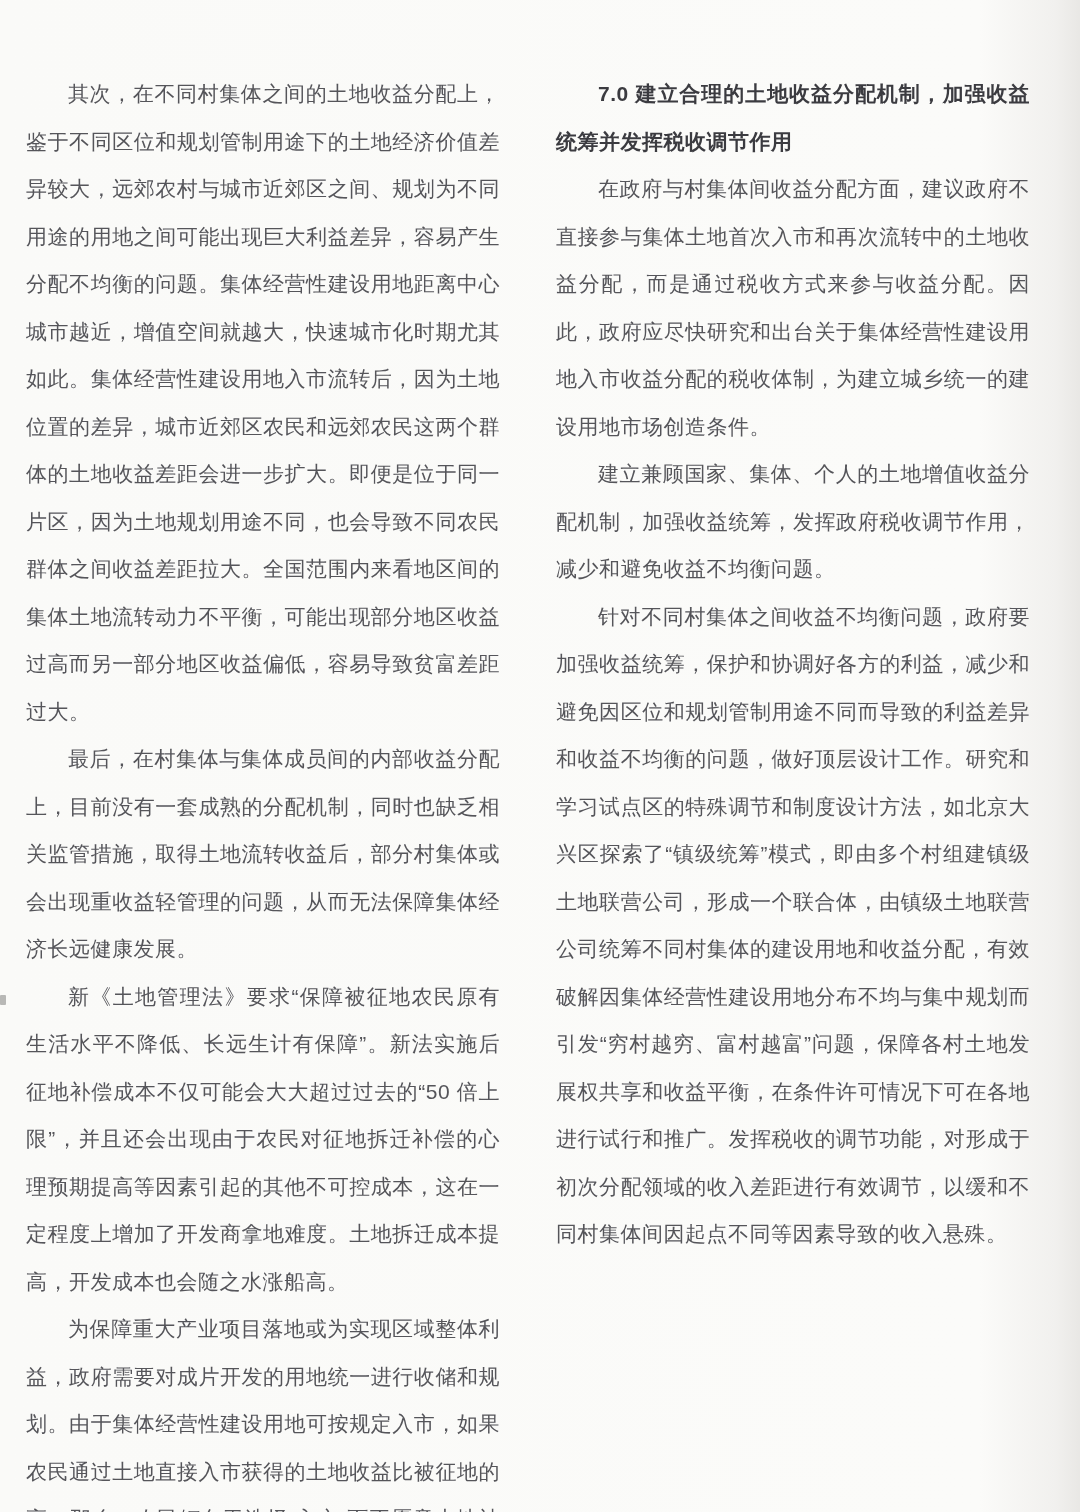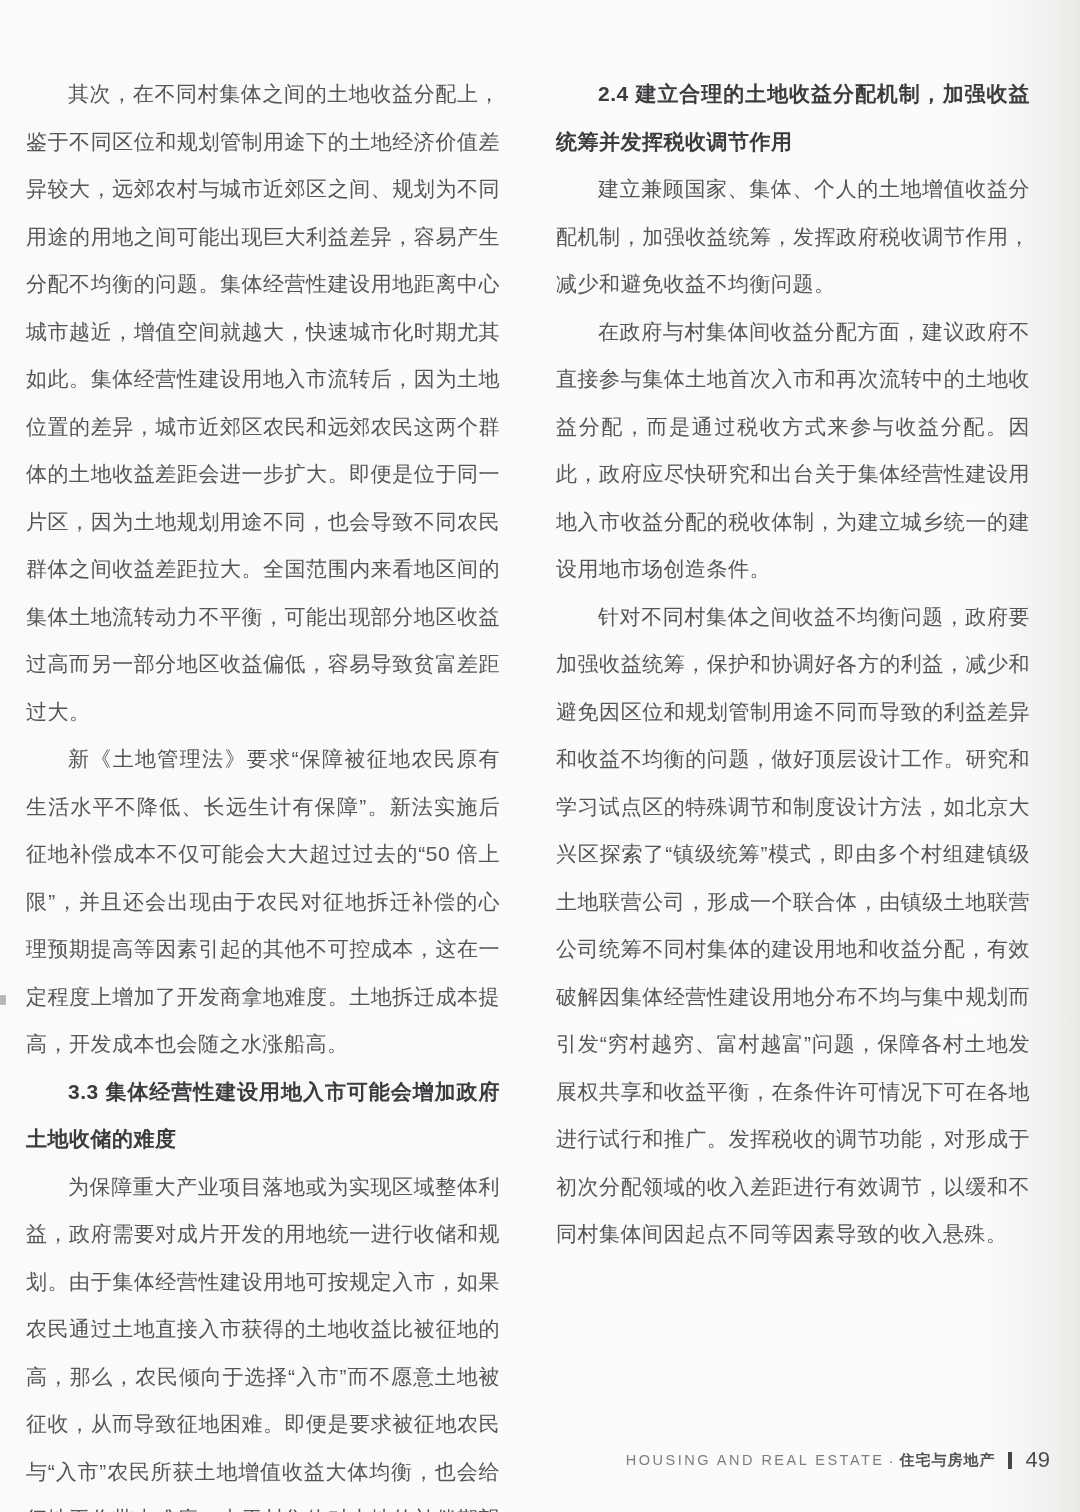--- a/index.html
+++ b/index.html
@@ -93,35 +93,28 @@
   }
 </style>
 </head>
 <body>
 
 <div class="page">
 
   <div class="columns">
     <div class="col">
         <p class="para">其次，在不同村集体之间的土地收益分配上，鉴于不同区位和规划管制用途下的土地经济价值差异较大，远郊农村与城市近郊区之间、规划为不同用途的用地之间可能出现巨大利益差异，容易产生分配不均衡的问题。集体经营性建设用地距离中心城市越近，增值空间就越大，快速城市化时期尤其如此。集体经营性建设用地入市流转后，因为土地位置的差异，城市近郊区农民和远郊农民这两个群体的土地收益差距会进一步扩大。即便是位于同一片区，因为土地规划用途不同，也会导致不同农民群体之间收益差距拉大。全国范围内来看地区间的集体土地流转动力不平衡，可能出现部分地区收益过高而另一部分地区收益偏低，容易导致贫富差距过大。</p>
+        <p class="para">最后，在村集体与集体成员间的内部收益分配上，目前没有一套成熟的分配机制，同时也缺乏相关监管措施，取得土地流转收益后，部分村集体或会出现重收益轻管理的问题，从而无法保障集体经济长远健康发展。</p>
         <p class="para">新《土地管理法》要求“保障被征地农民原有生活水平不降低、长远生计有保障”。新法实施后征地补偿成本不仅可能会大大超过过去的“50 倍上限”，并且还会出现由于农民对征地拆迁补偿的心理预期提高等因素引起的其他不可控成本，这在一定程度上增加了开发商拿地难度。土地拆迁成本提高，开发成本也会随之水涨船高。</p>
-        <p class="para heading">3.3 集体经营性建设用地入市可能会增加政府土地收储的难度</p>
         <p class="para">为保障重大产业项目落地或为实现区域整体利益，政府需要对成片开发的用地统一进行收储和规划。由于集体经营性建设用地可按规定入市，如果农民通过土地直接入市获得的土地收益比被征地的高，那么，农民倾向于选择“入市”而不愿意土地被征收，从而导致征地困难。即便是要求被征地农民与“入市”农民所获土地增值收益大体均衡，也会给征地工作带来难度。由于村集体对土地的补偿期望变高，可能会造成整体补偿成本的提高，在地方财政十分吃紧的现状下，地方政府对落实这一补偿方案可能会感到力不从心。</p>
       </div>
     <div class="col">
-        <p class="para heading">2.4 建立合理的土地收益分配机制，加强收益统筹并发挥税收调节作用</p>
+        <p class="para heading">7.0 建立合理的土地收益分配机制，加强收益统筹并发挥税收调节作用</p>
+        <p class="para">在政府与村集体间收益分配方面，建议政府不直接参与集体土地首次入市和再次流转中的土地收益分配，而是通过税收方式来参与收益分配。因此，政府应尽快研究和出台关于集体经营性建设用地入市收益分配的税收体制，为建立城乡统一的建设用地市场创造条件。</p>
         <p class="para">建立兼顾国家、集体、个人的土地增值收益分配机制，加强收益统筹，发挥政府税收调节作用，减少和避免收益不均衡问题。</p>
-        <p class="para">在政府与村集体间收益分配方面，建议政府不直接参与集体土地首次入市和再次流转中的土地收益分配，而是通过税收方式来参与收益分配。因此，政府应尽快研究和出台关于集体经营性建设用地入市收益分配的税收体制，为建立城乡统一的建设用地市场创造条件。</p>
         <p class="para">针对不同村集体之间收益不均衡问题，政府要加强收益统筹，保护和协调好各方的利益，减少和避免因区位和规划管制用途不同而导致的利益差异和收益不均衡的问题，做好顶层设计工作。研究和学习试点区的特殊调节和制度设计方法，如北京大兴区探索了“镇级统筹”模式，即由多个村组建镇级土地联营公司，形成一个联合体，由镇级土地联营公司统筹不同村集体的建设用地和收益分配，有效破解因集体经营性建设用地分布不均与集中规划而引发“穷村越穷、富村越富”问题，保障各村土地发展权共享和收益平衡，在条件许可情况下可在各地进行试行和推广。发挥税收的调节功能，对形成于初次分配领域的收入差距进行有效调节，以缓和不同村集体间因起点不同等因素导致的收入悬殊。</p>
       </div>
   </div>
 
   <div class="artifact"></div>
 
-  <div class="footer">
-    <span class="en">HOUSING AND REAL ESTATE</span>
-    <span class="dot">·</span>
-    <span class="cn">住宅与房地产</span>
-    <span class="bar"></span>
-    <span class="pageno">49</span>
-  </div>
 
 </div>
 
 </body></html>

